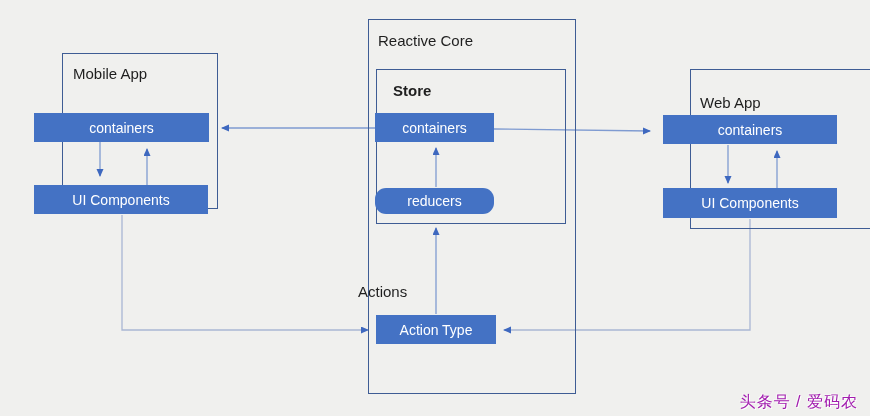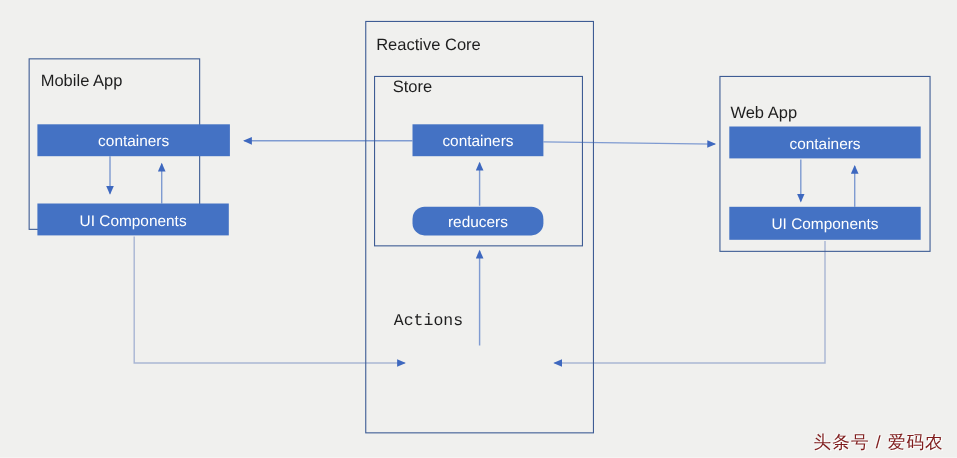--- a/index.html
+++ b/index.html
@@ -19,20 +19,21 @@
     left: 0; top: 0;
     width: 870px; height: 416px;
     z-index: 1;
   }
 
   .group {
     position: absolute;
     border: 1px solid #3e5c94;
     background: transparent;
     z-index: 2;
+    margin-left: 36px;
   }
   .group-title {
     position: absolute;
     font-size: 15px;
     color: #1e1e1e;
     white-space: nowrap;
   }
 
   .floating-title {
     position: absolute;
@@ -53,21 +54,21 @@
     z-index: 3;
     white-space: nowrap;
   }
 
   .watermark {
     position: absolute;
     right: 12px;
     bottom: 3px;
     font-size: 16px;
     letter-spacing: 1px;
-    color: #7f1d1d;
+    color: #a21caf;
     text-shadow: 1px 1px 0 rgba(255,255,255,0.95), -1px -1px 0 rgba(255,255,255,0.55);
     z-index: 4;
   }
 </style>
 </head>
 <body>
 
 <div class="canvas">
 
   <svg class="connectors" viewBox="0 0 870 416" xmlns="http://www.w3.org/2000/svg">
@@ -96,38 +97,39 @@
     <path d="M122,215 L122,330 L368,330" stroke="#a9b6d4" stroke-width="1.3" fill="none" marker-end="url(#ah)"></path>
 
     <path d="M750,219 L750,330 L504,330" stroke="#a9b6d4" stroke-width="1.3" fill="none" marker-end="url(#ah)"></path>
   </svg>
 
   <div class="group" style="left:332px; top:19px; width:208px; height:375px;">
     <div class="group-title" style="left:9px; top:12px;">Reactive Core</div>
   </div>
 
   <div class="group" style="left:340px; top:69px; width:190px; height:155px;">
-    <div class="group-title" style="left:16px; top:1px;">Store</div>
+    <div class="group-title" style="left:16px; top:12px;font-weight:bold;">Store</div>
   </div>
 
   <div class="group" style="left:26px; top:53px; width:156px; height:156px;text-decoration:underline;">
     <div class="group-title" style="left:10px; top:11px;">Mobile App</div>
   </div>
 
   <div class="group" style="left:654px; top:69px; width:192px; height:160px;">
     <div class="group-title" style="left:9px; top:24px;">Web App</div>
   </div>
 
-  <div class="floating-title" style="left:358px; top:283px;font-family:Liberation Mono, monospace;">Actions</div>
+  <div class="floating-title" style="left:358px; top:283px;">Actions</div>
 
   <div class="node" style="left:34px; top:113px; width:175px; height:29px;">containers</div>
   <div class="node" style="left:34px; top:185px; width:174px; height:29px;">UI Components</div>
 
   <div class="node" style="left:375px; top:113px; width:119px; height:29px;">containers</div>
   <div class="node" style="left:375px; top:188px; width:119px; height:26px;border-radius:11px;">reducers</div>
 
   <div class="node" style="left:663px; top:115px; width:174px; height:29px;">containers</div>
   <div class="node" style="left:663px; top:188px; width:174px; height:30px;">UI Components</div>
 
+  <div class="node" style="left:376px; top:315px; width:120px; height:29px;">Action Type</div>
 
   <div class="watermark">头条号 / 爱码农</div>
 
 </div>
 
 </body></html>

